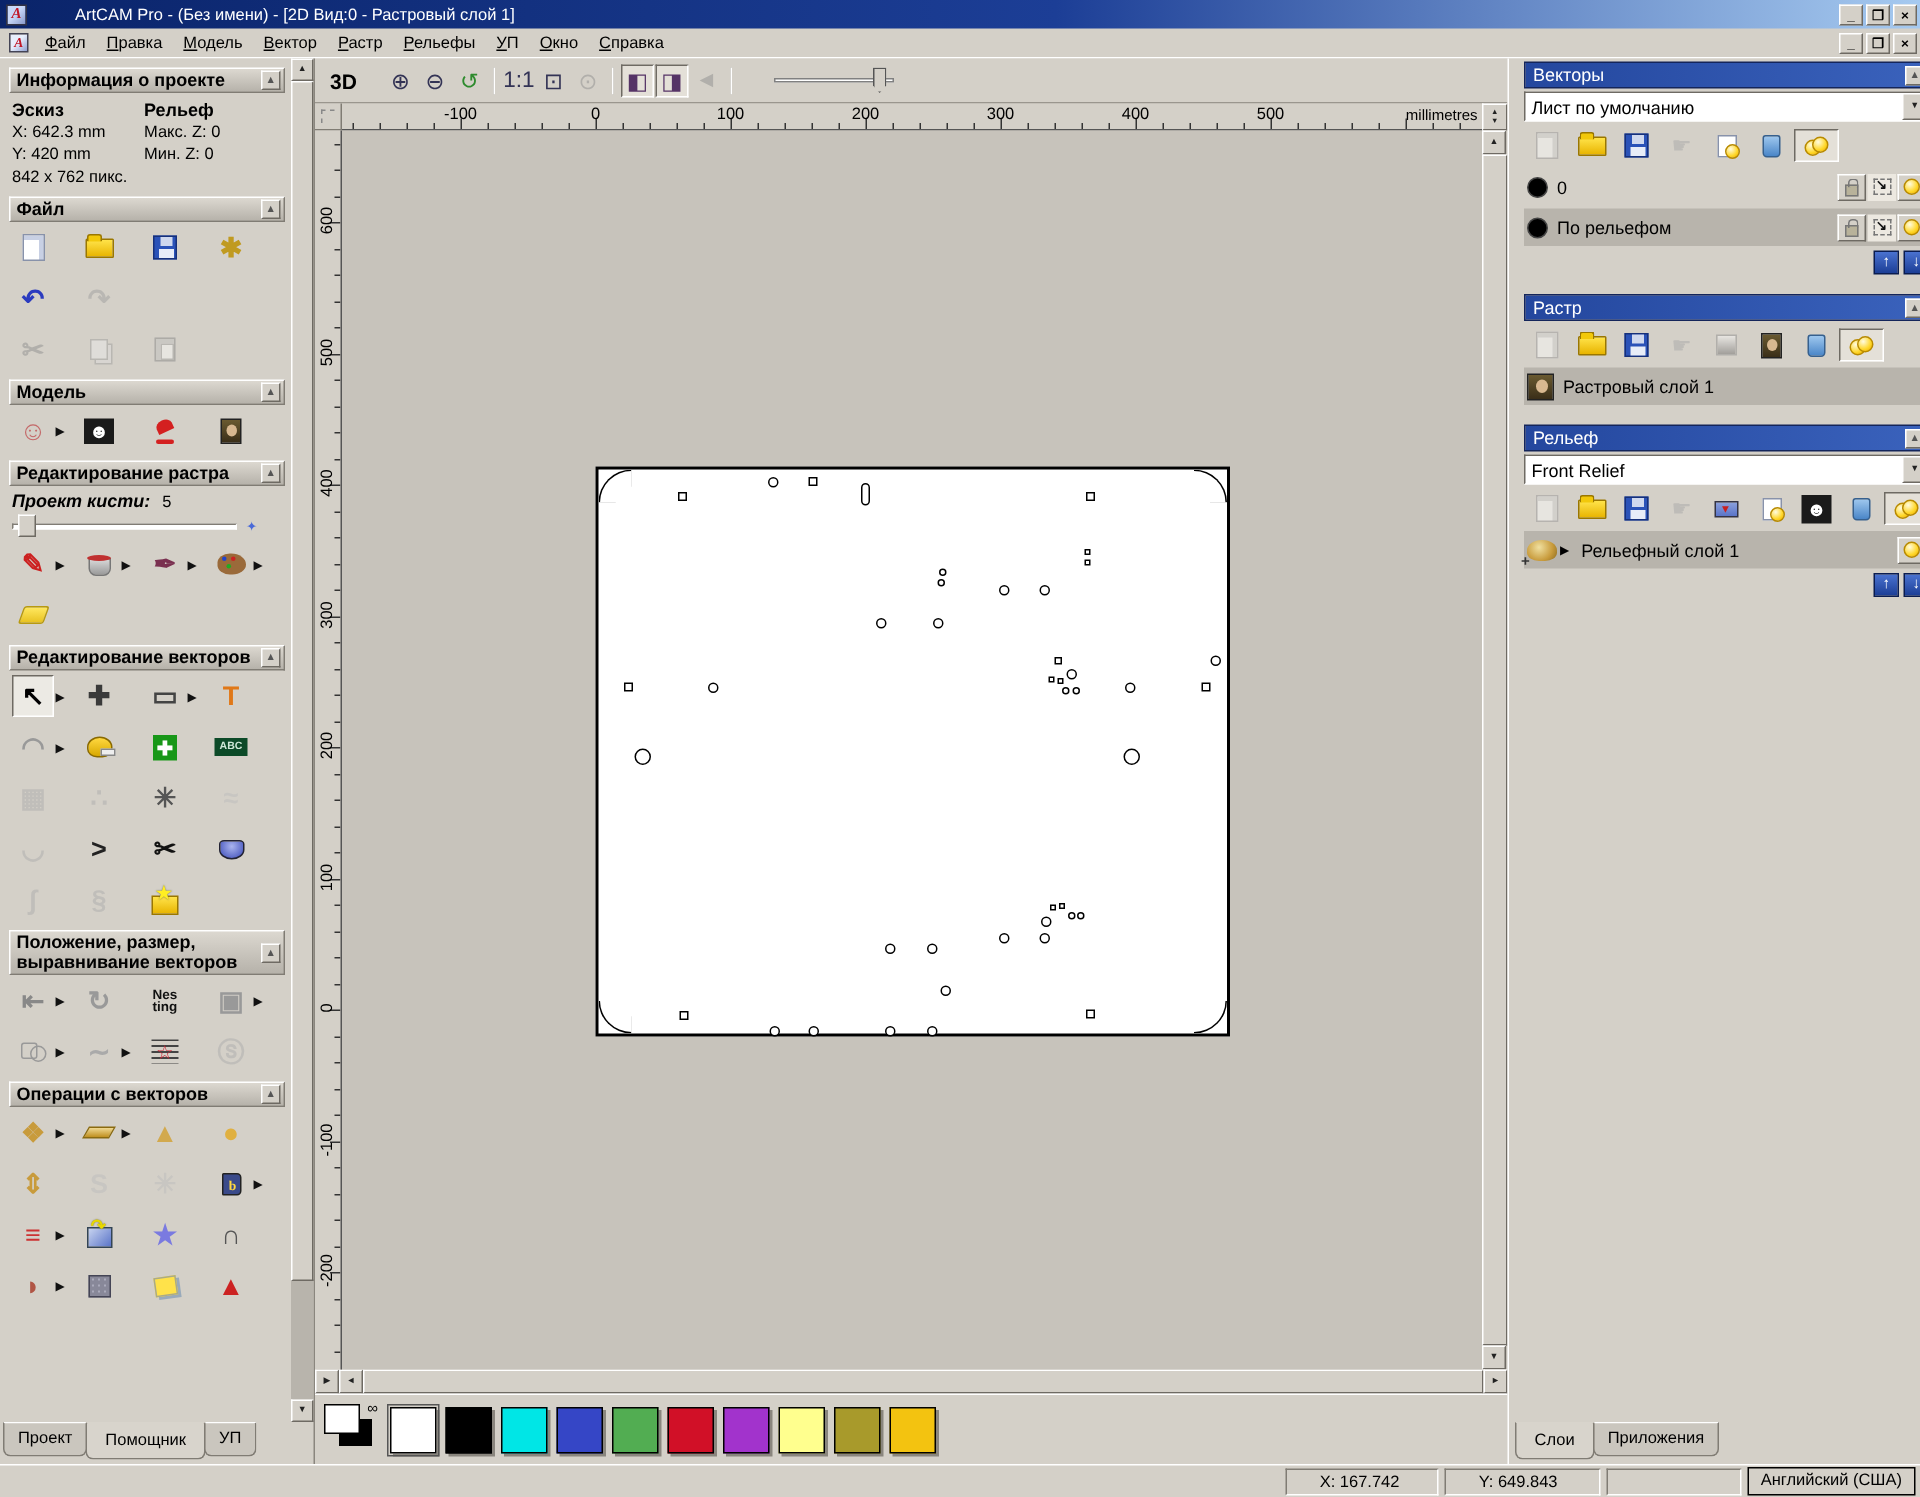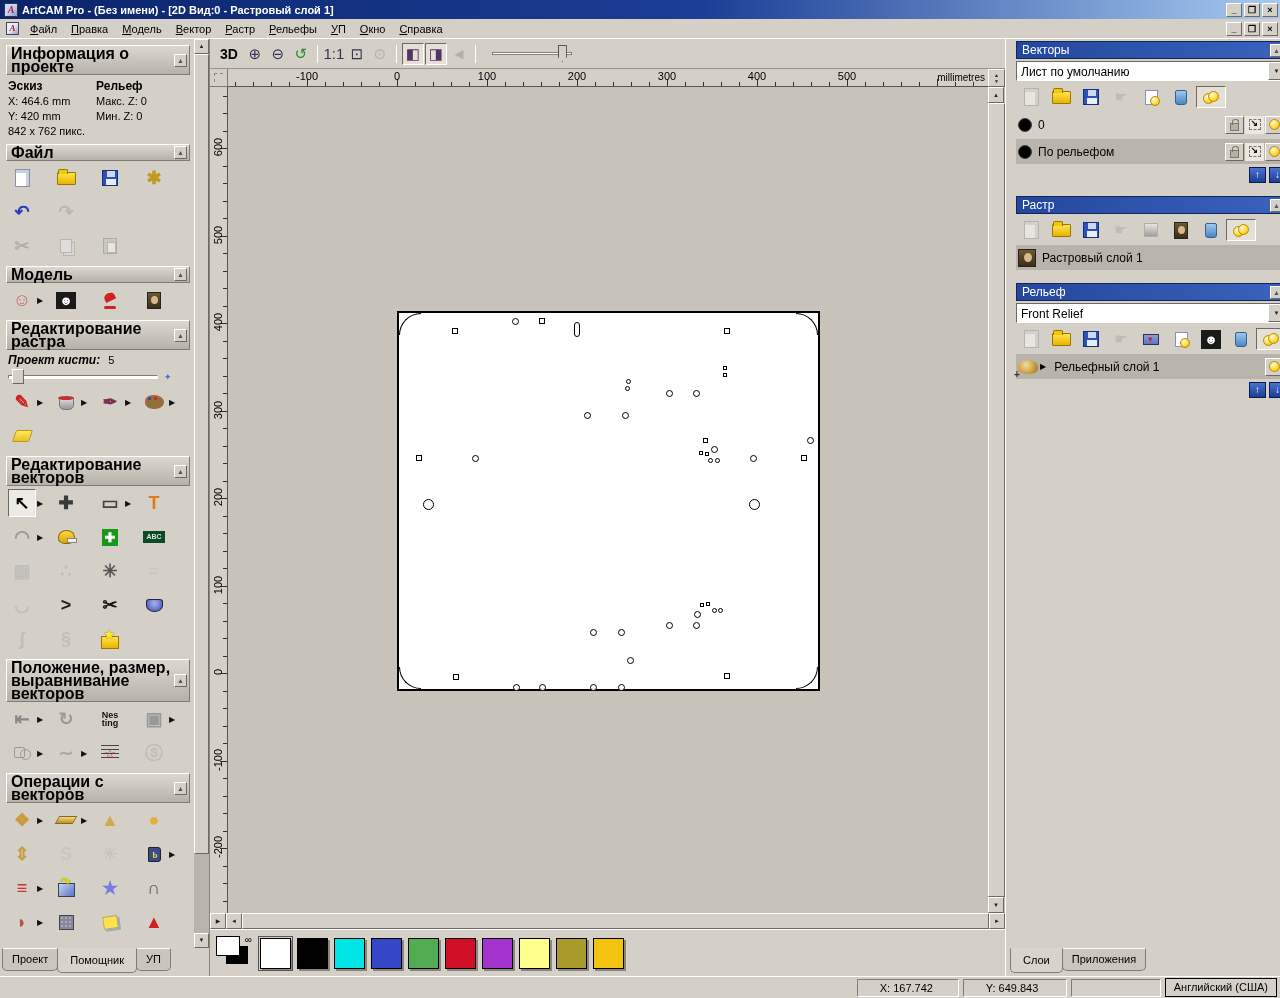--- a/index.html
+++ b/index.html
@@ -6,39 +6,39 @@
   html,body { width:1280px; height:998px; overflow:hidden; }
   body { font-family:"Liberation Sans", sans-serif; font-size:11px; background:#d4d0c8; color:#000; }
   .screen { width:1280px; height:998px; display:flex; flex-direction:column; }
 
   
   .raised { border:1px solid; border-color:#fff #6e6a63 #6e6a63 #fff; background:#d4d0c8; }
 
   
   .titlebar { height:19px; background:linear-gradient(90deg,#0a246a,#1c3e96 55%,#a6caf0); display:flex; align-items:center; padding:0 2px; flex:none; }
   .app-icon { width:14px; height:14px; margin:0 4px 0 2px; background:linear-gradient(135deg,#c8d8f8 45%,#8898c8); border:1px solid #334; color:#c01828; font:italic 700 10px/12px "Liberation Serif",serif; text-align:center; }
-  .titlebar .title { color:#fff; font-weight:700; font-size:11px; flex:1; white-space:nowrap; overflow:hidden; }
+  .titlebar .title { color:#fff; font-weight:400; font-size:11px; flex:1; white-space:nowrap; overflow:hidden;margin-left:28px; }
   .winbtns { display:flex; gap:2px; }
   .winbtn { width:16px; height:14px; font:700 9px/12px "Liberation Sans",sans-serif; text-align:center; color:#000; }
   .menubar { height:20px; display:flex; align-items:center; padding:0 2px; border-bottom:1px solid #fff; flex:none; }
   .mdi-icon { width:13px; height:13px; margin:0 4px; background:linear-gradient(135deg,#e8eefc 45%,#90a0d0); border:1px solid #445; color:#c01828; font:italic 700 9px/11px "Liberation Serif",serif; text-align:center; }
   .menu-items { display:flex; flex:1; }
   .menu-item { padding:3px 7px; white-space:nowrap; }
   .menu-item u { text-decoration:underline; }
 
   
   .main { flex:1; display:flex; min-height:0; }
   .left-panel { width:210px; flex:none; position:relative; border-right:1px solid #8a867e; background:#d4d0c8; }
   .center { width:795px; flex:none; display:flex; flex-direction:column; background:#d4d0c8; }
   .right-panel { flex:1; position:relative; background:#d4d0c8; padding:2px 6px 0 10px; border-left:1px solid #fff; }
 
   
   .lp-content { position:absolute; top:0; left:0; right:15px; bottom:28px; overflow:hidden; padding:2px 4px 0 6px; }
   .sec-h { display:flex; align-items:center; background:linear-gradient(#dcd8d0,#b6b2aa); border:1px solid; border-color:#fff #807c74 #807c74 #fff; margin:4px 0 3px 0; padding:1px 2px 1px 4px; }
-  .sec-h .t { font-weight:700; font-size:16px; flex:1; line-height:13px; }
+  .sec-h .t { font-weight:700; font-size:12px; flex:1; line-height:13px; }
   .sec-btn { width:13px; height:13px; flex:none; font:700 7px/11px "Liberation Sans",sans-serif; text-align:center; color:#555; }
   .info-grid { display:grid; grid-template-columns:88px 1fr; padding:1px 2px; line-height:15px; }
   .info-grid .hd { font-weight:700; font-size:12px; }
   .icon-row { display:flex; align-items:center; margin:3px 0 6px 2px; }
   .icon-cell { display:flex; align-items:center; width:44px; flex:none; }
   .icon-box { width:28px; height:28px; display:flex; align-items:center; justify-content:center; border:1px solid transparent; }
   .icon-box .g { font-size:18px; font-weight:700; line-height:1; }
   .icon-box .g.sm { font-size:9px; line-height:8px; white-space:pre-line; text-align:center; }
   .icon-box.sel { border-color:#6e6a63 #fff #fff #6e6a63; background:#eceae4; }
   .dis { filter:grayscale(1); opacity:.45; }
@@ -51,21 +51,21 @@
   .sl-marker { color:#4a6ad8; font-size:9px; margin-left:14px; }
   .lp-scroll { position:absolute; top:0; right:0; bottom:28px; width:15px; background:#b8b4ac; }
   .sb-btn { width:15px; height:15px; font:6px/13px "Liberation Sans",sans-serif; text-align:center; color:#222; }
   .lp-thumb { position:absolute; top:15px; left:0; width:15px; height:800px; }
   .lp-scroll .dn { position:absolute; bottom:0; left:0; }
   .lp-tabs { position:absolute; left:2px; bottom:0; height:28px; display:flex; align-items:flex-start; }
   .tab { border:1px solid #807c74; border-top:1px solid #fff; background:#cac6be; padding:4px 9px 5px; border-radius:0 0 5px 5px; margin-right:-1px; white-space:nowrap; }
   .tab.active { background:#d8d4cc; position:relative; z-index:2; padding:5px 12px 6px; border-top:1px solid #d8d4cc; }
 
   
-  .ctoolbar { height:30px; display:flex; align-items:center; padding:0 6px; gap:2px; flex:none; border-bottom:1px solid #9a968e; }
+  .ctoolbar { height:30px; display:flex; align-items:center; padding:0 6px; gap:14px; flex:none; border-bottom:1px solid #9a968e; }
   .btn3d { font:700 14px "Liberation Sans",sans-serif; padding:1px 4px; }
   .tbtn { width:22px; height:22px; display:flex; align-items:center; justify-content:center; border:1px solid transparent; }
   .tbtn .g { font-size:15px; }
   .tbtn.pressed { border-color:#6e6a63 #fff #fff #6e6a63; background:#e4e0d8; }
   .tsep { width:1px; height:18px; background:#8a867e; border-right:1px solid #fff; margin:0 4px; }
   .zoom-slider { display:flex; align-items:center; margin-left:10px; }
   .zs-track { width:80px; height:3px; background:#fff; border:1px solid #808080; }
   .zs-thumb { width:9px; height:17px; margin-left:-14px; clip-path:polygon(0 0,100% 0,100% 70%,50% 100%,0 70%); background:#d4d0c8; border:1px solid #555; }
 
   
@@ -229,21 +229,21 @@
 
     <div class="left-panel">
       <div class="lp-content" id="lp-content">
         <div class="sec-h">
           <span class="t">Информация о проекте</span>
           <span class="sec-btn raised">▲</span>
         </div>
         <div class="info-grid">
           <span class="hd">Эскиз</span>
           <span class="hd">Рельеф</span>
-          <span>X: 464.6 mm</span>
+          <span>X: 642.3 mm</span>
           <span>Макс. Z: 0</span>
           <span>Y: 420 mm</span>
           <span>Мин. Z: 0</span>
           <span>842 x 762 пикс.</span>
         </div>
         <div id="lp-sections">
             <div class="sec-h">
               <span class="t">Файл</span>
               <span class="sec-btn raised">▲</span>
             </div>

